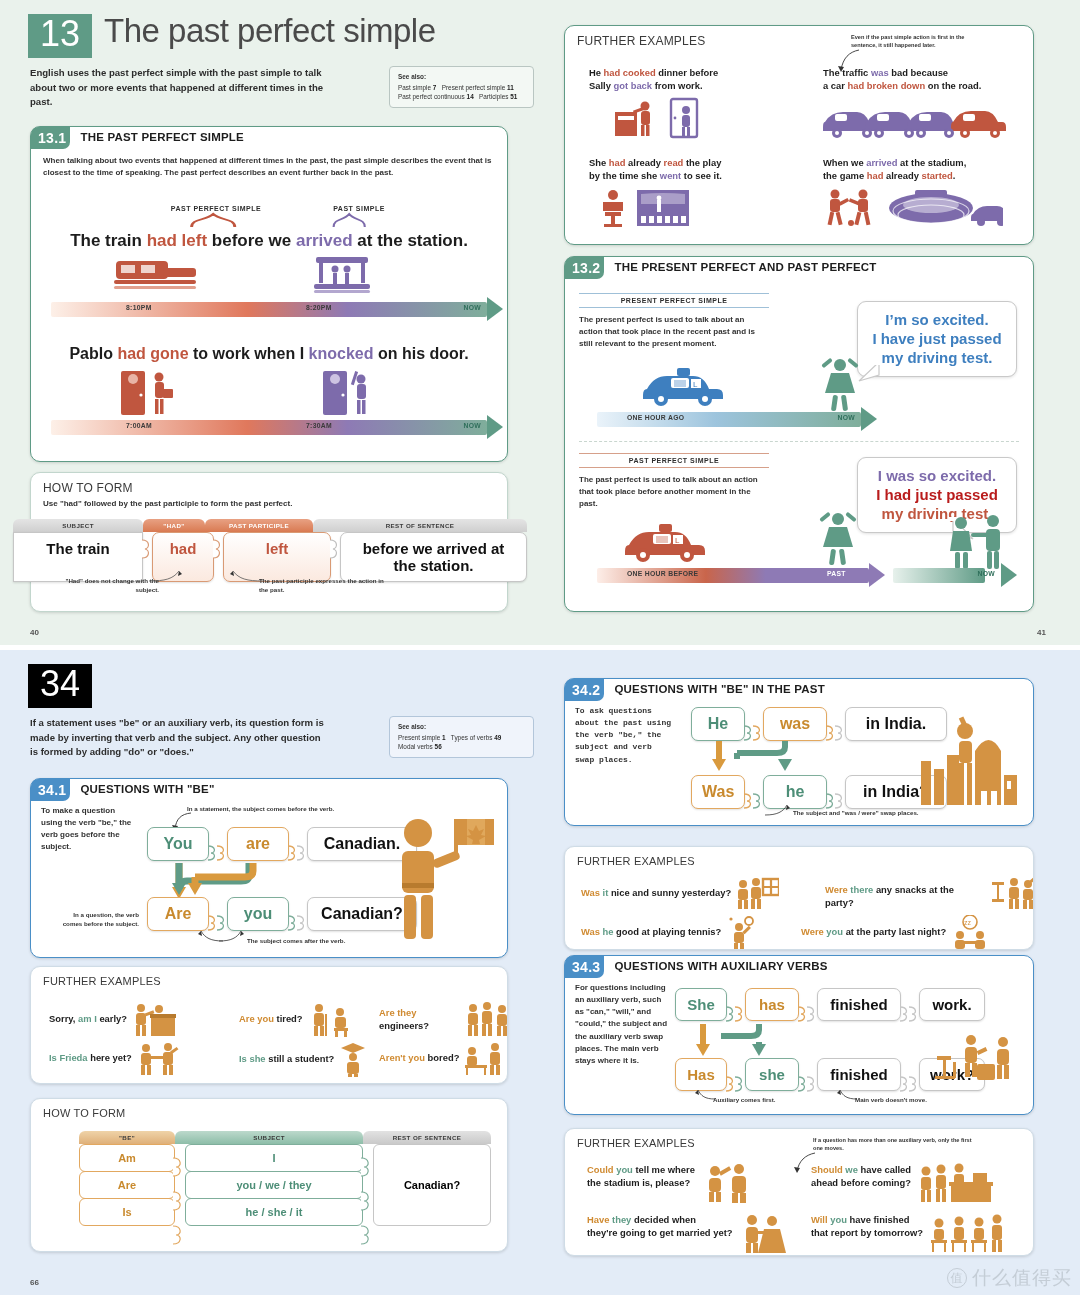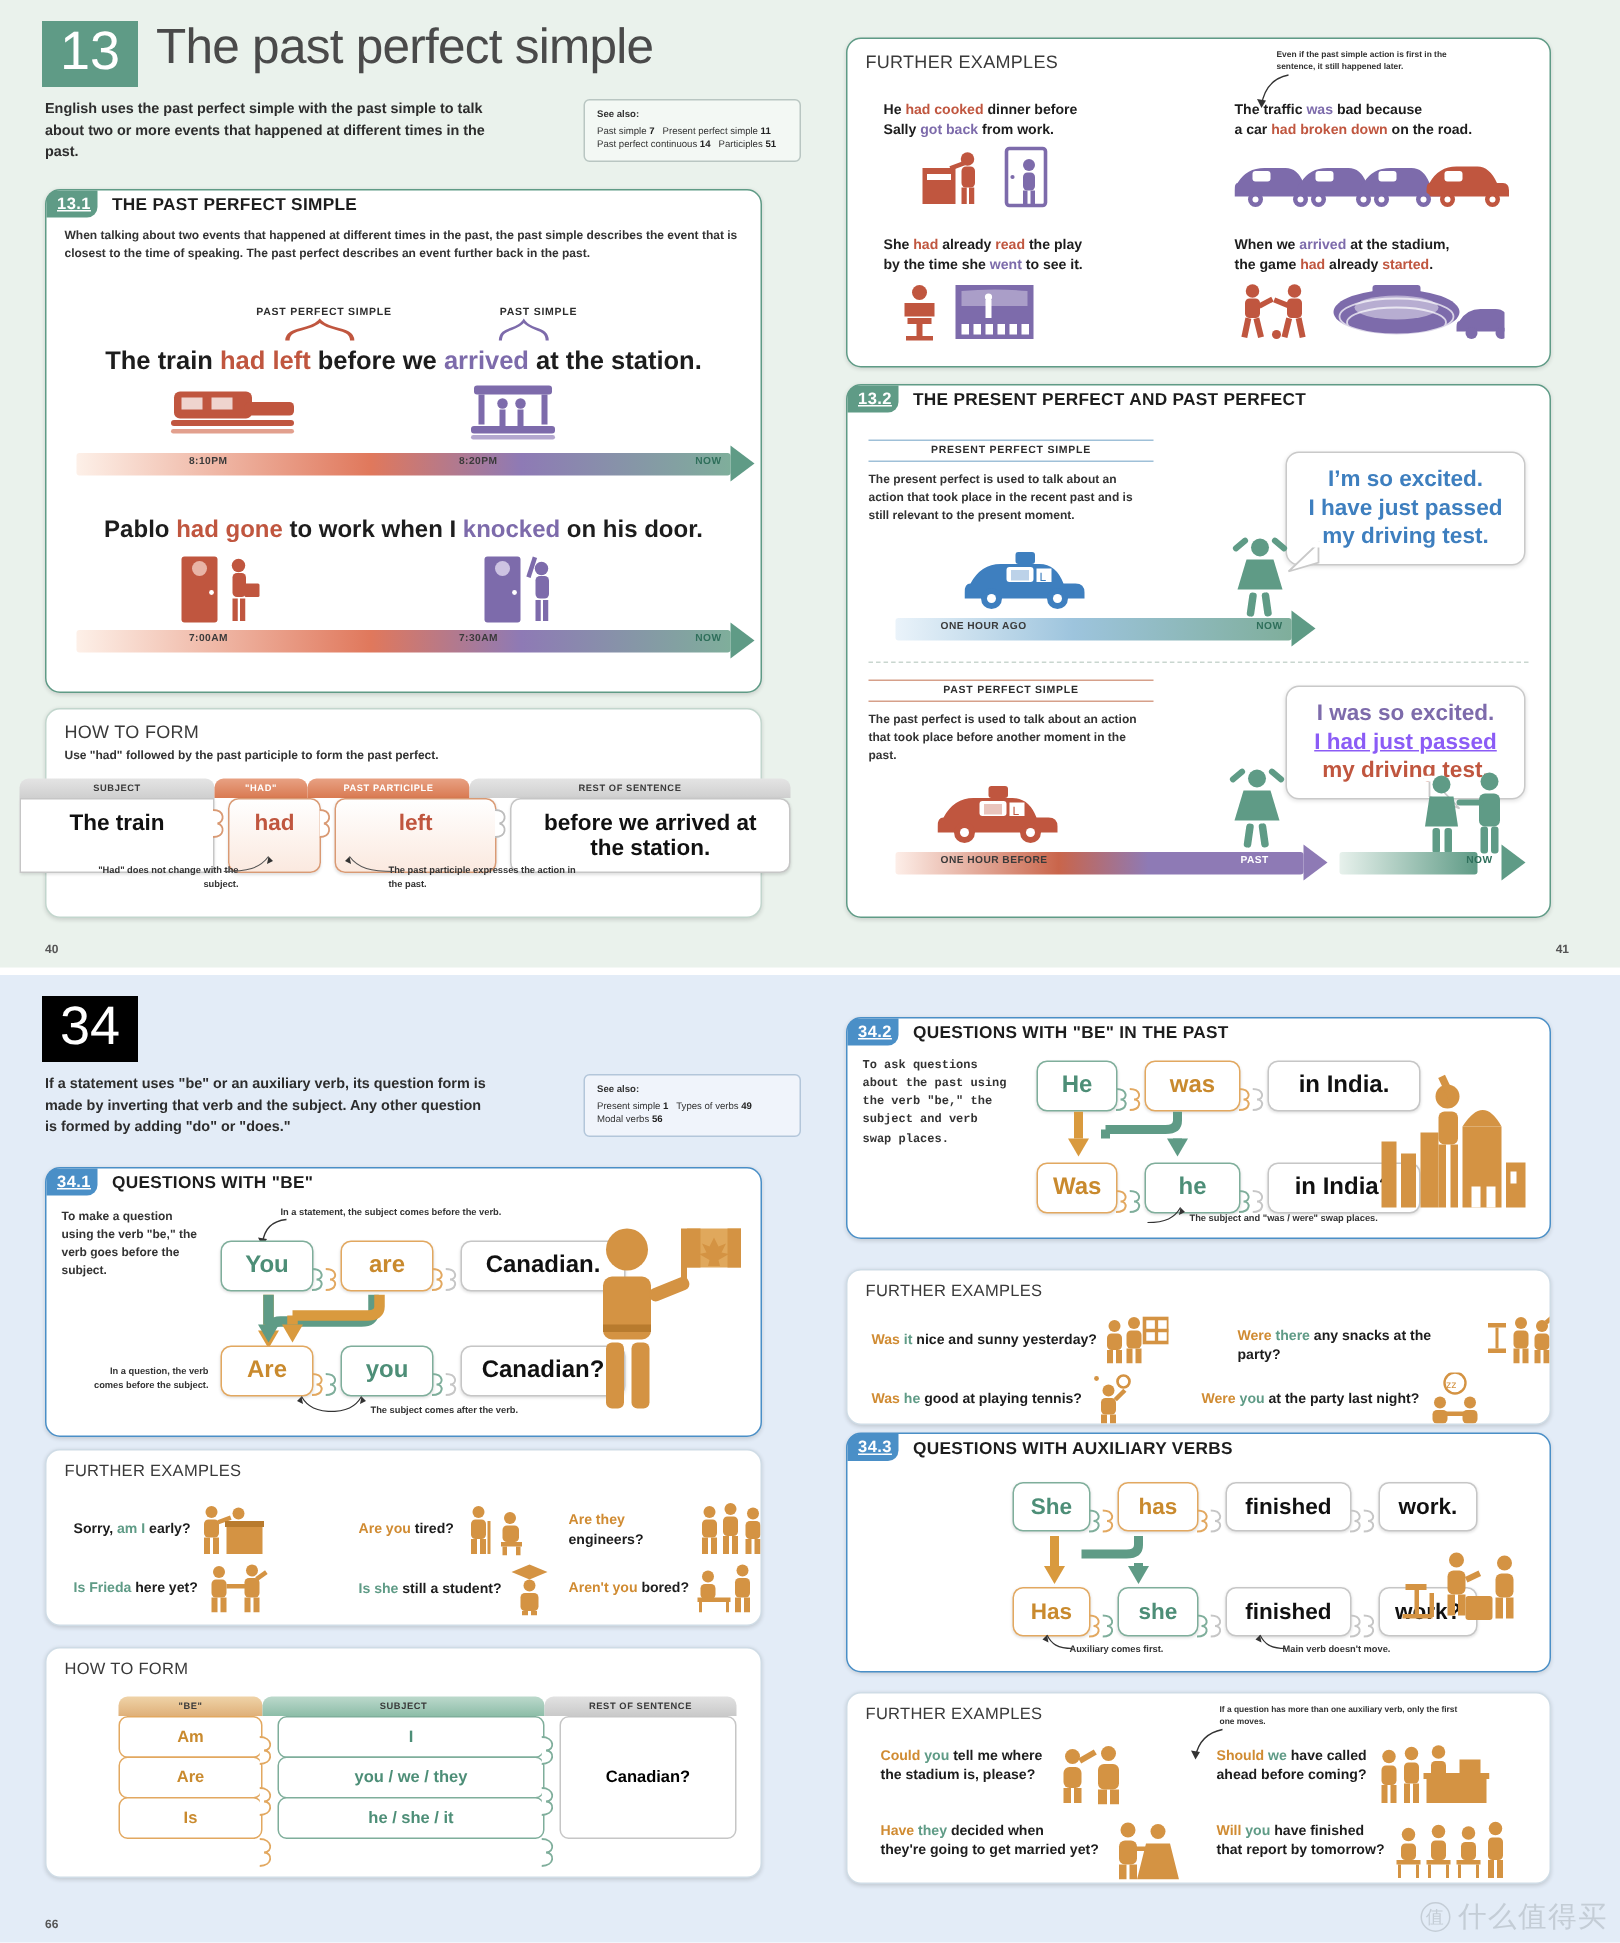--- a/index.html
+++ b/index.html
@@ -43,22 +43,22 @@
     background:#fff; border-radius:10px; position:relative;
     box-shadow:0 1px 3px rgba(0,0,0,.14);
   }
   .green .panel { border:1.5px solid #5f9b86; }
   .blue  .panel { border:1.5px solid #4a8fc7; }
   .panel.plain { border:1px solid #cfdce6; }
   .green .panel.plain { border:1px solid #c2d6cd; }
 
   .sec-head { display:flex; align-items:stretch; }
   .sec-tag {
-    color:#fff; font-size:11px; font-weight:bold; padding:3px 4px 3px 7px;
-    border-radius:7px 0 7px 0; letter-spacing:.3px;text-decoration:underline;
+    color:#fff; font-size:14px; font-weight:bold; padding:3px 4px 3px 7px;
+    border-radius:7px 0 7px 0; letter-spacing:.3px;
   }
   .green .sec-tag { background:#5f9b86; }
   .blue  .sec-tag { background:#4a8fc7; }
   .sec-title { font-size:11.5px; font-weight:bold; color:#1d1d1d; padding:4px 0 0 10px; letter-spacing:.2px;}
 
   .box-head { font-size:12px; color:#3a3a3a; padding:8px 0 0 12px; letter-spacing:.2px;}
 
   .body-text { font-size:8px; line-height:1.52; color:#333; font-weight:bold; }
 
   
@@ -480,21 +480,21 @@
 
       <div style="position:absolute;left:14px;top:196px;width:190px;">
         <div style="border-top:1.2px solid #d6a08a;border-bottom:1.2px solid #d6a08a;padding:3px 0;">
           <div class="hr-lab">PAST PERFECT SIMPLE</div>
         </div>
         <div class="body-text" style="margin-top:6px;">The past perfect is used to talk about an action that took place before another moment in the past.</div>
       </div>
 
       <div class="bubble" style="position:absolute;right:16px;top:200px;width:160px;">
         <div style="color:#7d6bab;">I was so excited.</div>
-        <div style="color:#8b5cf6;text-decoration:underline;">I had just passed</div>
+        <div style="color:#b91c1c;">I had just passed</div>
         <div style="color:#c0563f;">my driving test.</div>
       </div>
       <svg style="position:absolute;right:58px;top:260px;" width="26" height="24">
           <path d="M4,1 L4,14 L24,22 Z" fill="#fff" stroke="#c9c9c9" stroke-width="1.2"></path>
           <rect x="0" y="0" width="10" height="4" fill="#fff"></rect>
         </svg>
 
       <svg style="position:absolute;left:60px;top:264px;" width="85" height="42">
         <path d="M4,24 q7,-13 20,-13 h26 q11,0 16,13 h8 q6,0 6,6 v4 h-80 v-4 q0,-6 4,-6z" fill="#c0563f"></path>
         <rect x="28" y="13" width="18" height="10" rx="2" fill="#fff"></rect>
@@ -996,20 +996,21 @@
           </g>
         </svg>
       </div>
     </div>
 
     <div class="panel" style="position:absolute;left:8px;top:305px;width:470px;height:160px;">
       <div class="sec-head">
         <div class="sec-tag">34.3</div>
         <div class="sec-title">QUESTIONS WITH AUXILIARY VERBS</div>
       </div>
+      <div class="body-text" style="position:absolute;left:10px;top:26px;width:96px;">For questions including an auxiliary verb, such as "can," "will," and "could," the subject and the auxiliary verb swap places. The main verb stays where it is.</div>
 
       <div class="pz-row" style="position:absolute;left:110px;top:32px;">
         <div class="pz green" style="width:52px;font-size:15px;">She</div>
         <div class="knob">
             <svg width="11" height="32">
               <path d="M0,9 C8,9 8,16 3,16 C8,16 8,23 0,23" fill="none" stroke="#7fae9b" stroke-width="1.3"></path>
             </svg>
           </div>
         <div class="knob">
             <svg width="11" height="32">

